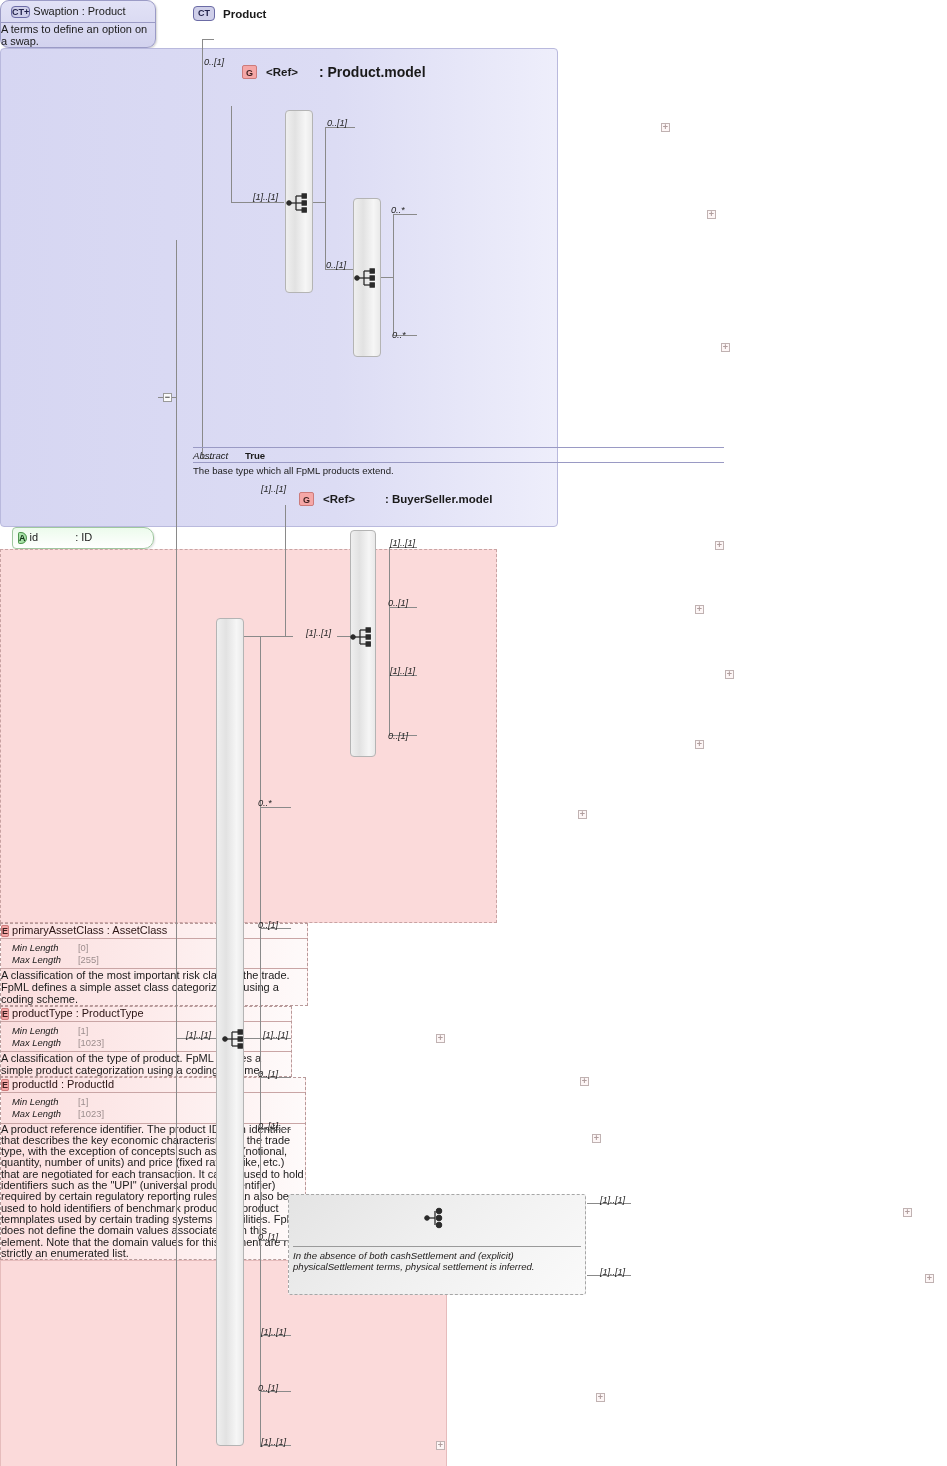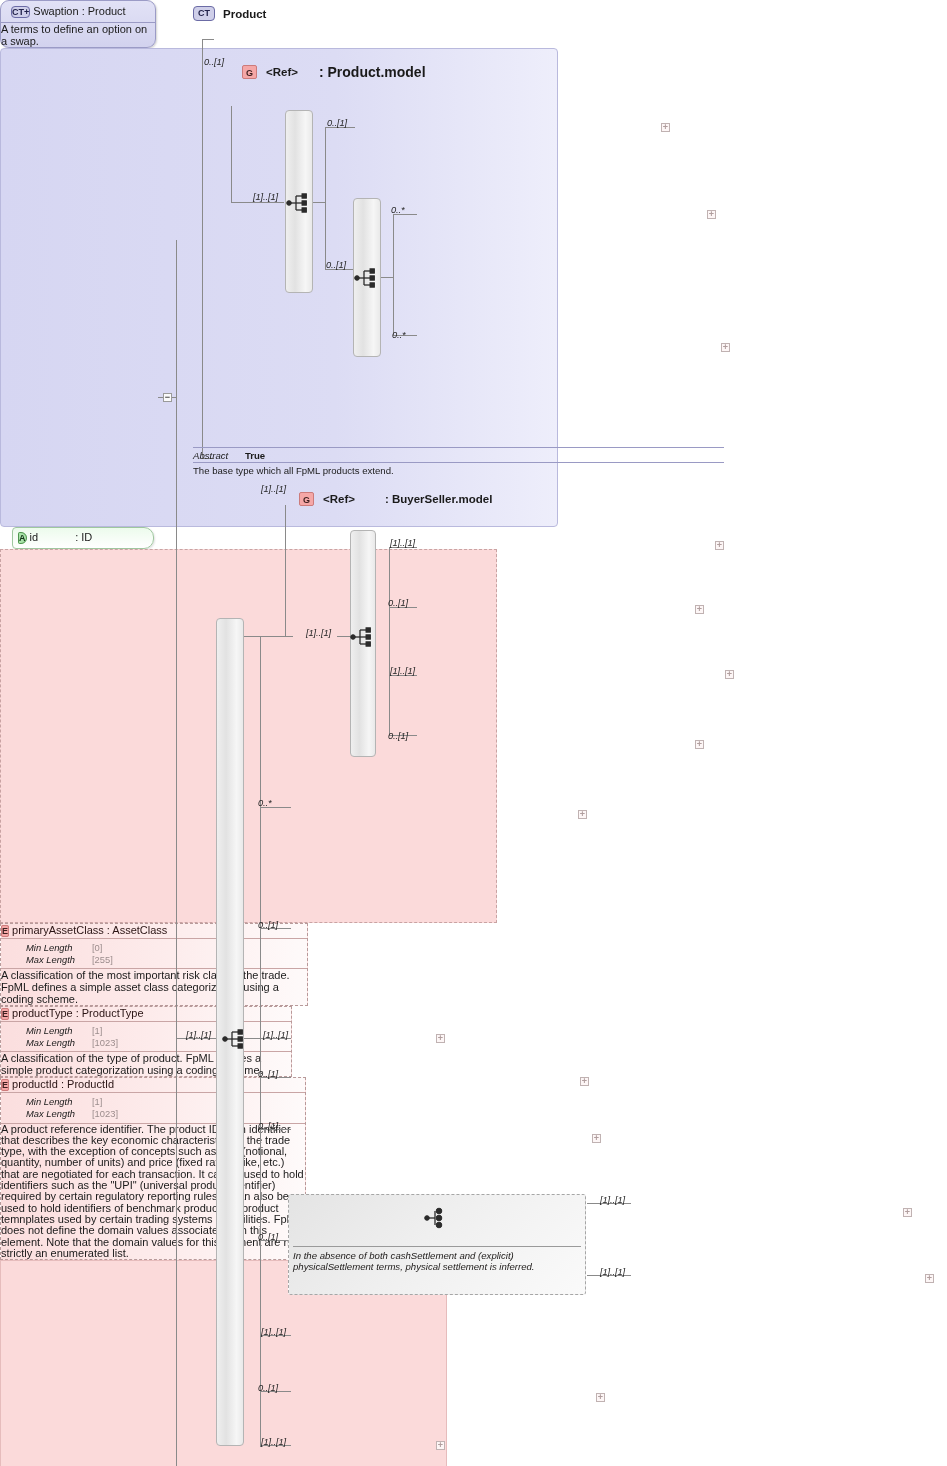--- a/index.html
+++ b/index.html
@@ -56,21 +56,21 @@
     border:1px solid #9b9bc6; border-radius:9px;
     box-shadow:1px 1px 2px rgba(0,0,0,.18);
   }
   .gnode {
     background:linear-gradient(to bottom,#ecfbec,#ffffff);
     border:1px solid #9fc79f; border-radius:4px 10px 10px 4px;
     box-shadow:1px 1px 2px rgba(0,0,0,.12);
   }
 
   
-  .facets { font-size:9.4px; line-height:11.6px; padding:3px 7px 3px 25px; }
+  .facets { font-size:9.4px; line-height:11.6px; padding:3px 7px 3px 11px; }
   .facets .row { display:flex; }
   .facets .fn { font-style:italic; width:66px; flex:0 0 66px; color:#1a1a1a;}
   .facets .fv { color:#9c8d8d; }
 
   
   .card {
     position:absolute; font-style:italic; font-size:9.3px; color:#262626;
     white-space:nowrap; letter-spacing:-.1px;
   }
 

